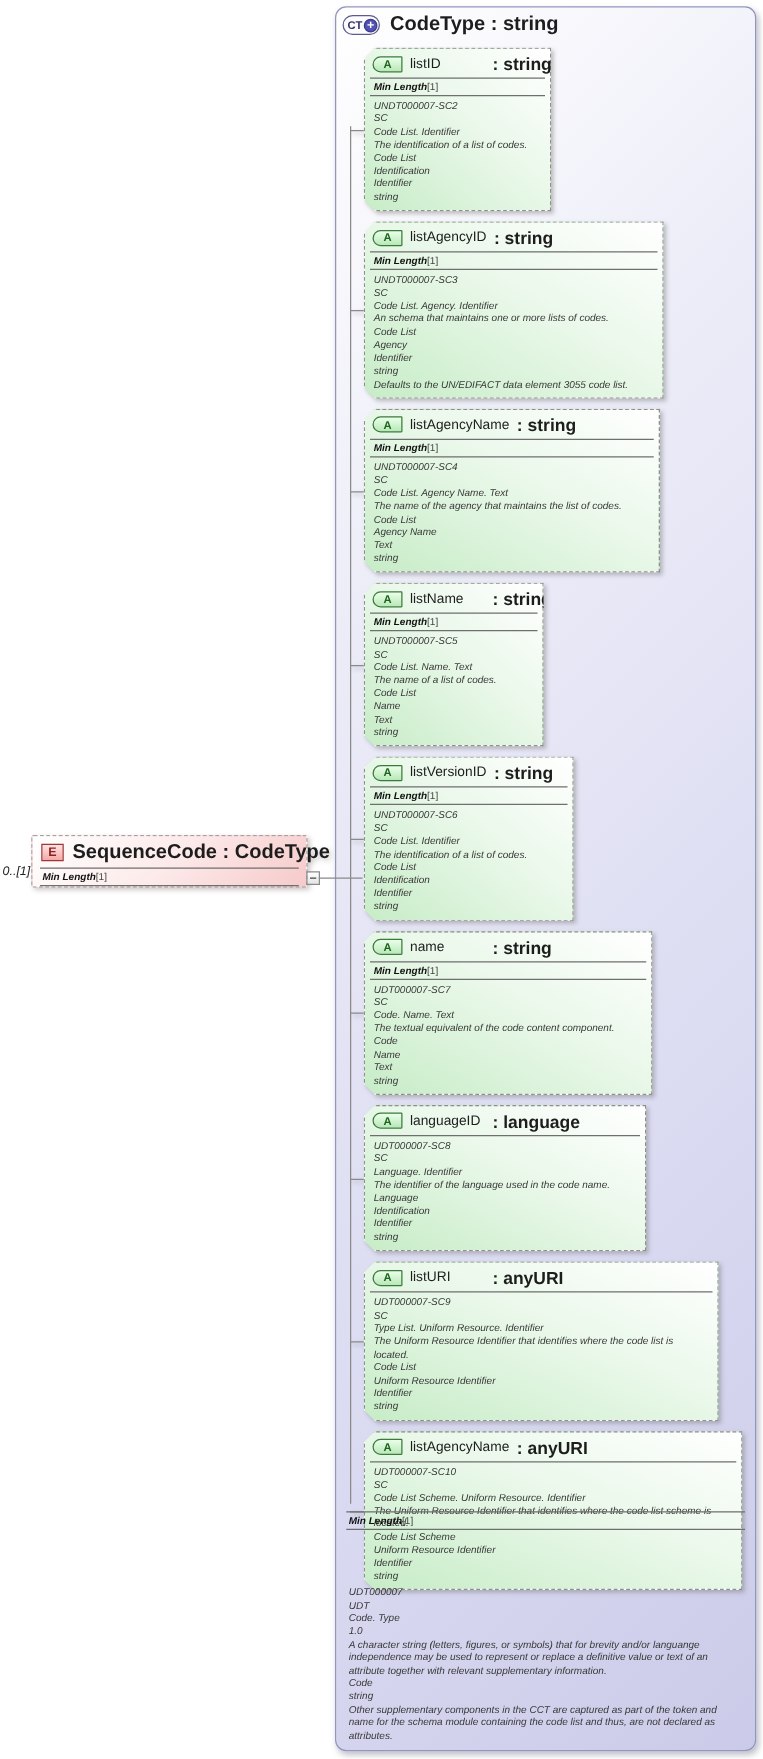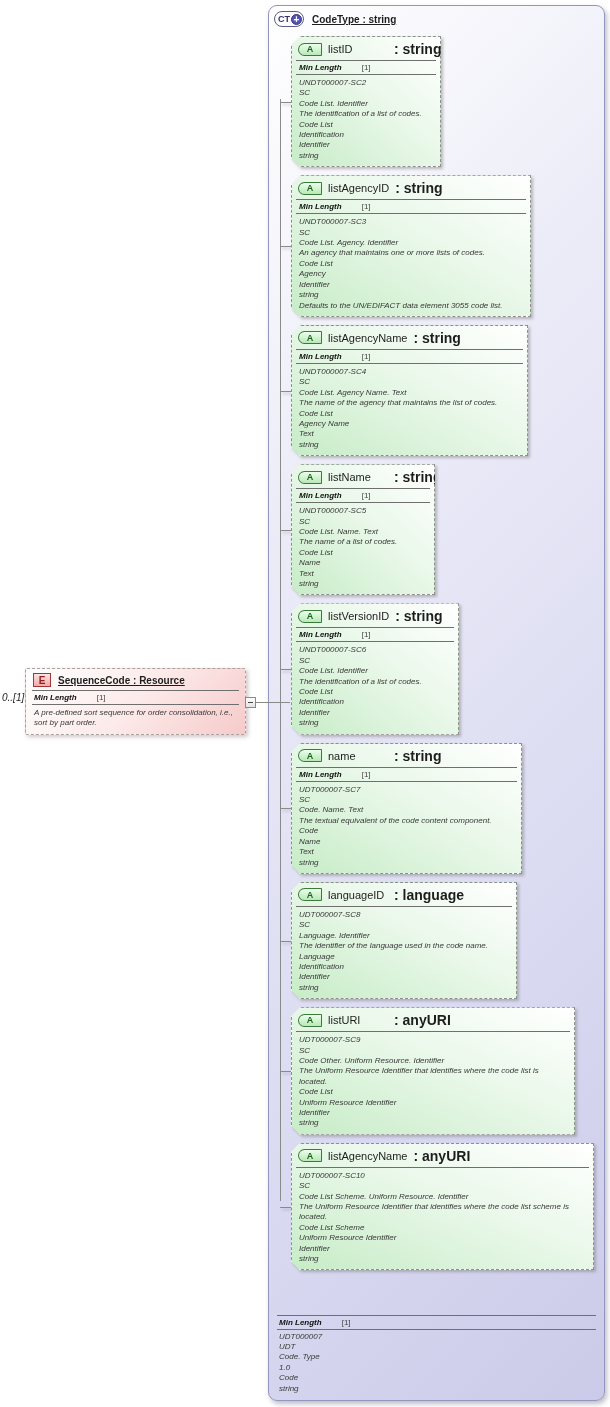--- a/index.html
+++ b/index.html
@@ -19,21 +19,21 @@
   .ct-icon {
     display:inline-flex; align-items:center; height:16px; padding:0 1px 0 3px;
     border:1px solid #5c5c8a; border-radius:8px; background:#fcfcff;
   }
   .ct-txt { font-size:9px; font-weight:bold; color:#333366; letter-spacing:0;text-align:right; }
   .ct-plus {
     display:inline-block; width:11px; height:11px; margin-left:1px;
     border-radius:50%; background:#5353b4; border:1px solid #3a3a86;
     color:#ffffff; font-size:10px; line-height:9px; font-weight:bold; text-align:center;
   }
-  .title { font-size:10px; font-weight:bold; color:#1d1d1d; white-space:nowrap;text-decoration:underline; }
+  .title { font-size:16px; font-weight:bold; color:#1d1d1d; white-space:nowrap; }
   
   .attrs { position:relative; padding:6px 0 0 22px; }
   .attr-line { position:absolute; left:11px; top:69px; bottom:69px; width:0; border-left:1px solid #8a8a8a; }
   .attr-wrap { position:relative; margin-bottom:8px; filter:drop-shadow(2px 2px 1.5px rgba(115,115,115,.45)); }
   .attr-wrap::before { content:""; position:absolute; left:-11px; top:50%; width:11px; height:0; border-top:1px solid #8a8a8a; }
   .attr-box {
     border:1px dashed #8f8f8f;
     background:linear-gradient(to top right,#c7ecc7 0%,#eaf8ea 55%,#ffffff 100%);
     clip-path:polygon(9px 0, 100% 0, 100% 100%, 9px 100%, 0 calc(100% - 9px), 0 9px);
   }
@@ -50,30 +50,30 @@
   .a-icon {
     flex:0 0 auto; width:24px; height:13px;
     display:flex; align-items:center; justify-content:center;
     border:1px solid #3a7a3a; border-radius:7px 1px 1px 7px;
     background:linear-gradient(180deg,#eaffea,#b9e8b9);
     font-size:9px; font-weight:bold; color:#1e641e;
   }
   .attr-name { font-size:11px; font-weight:normal; color:#1d1d1d; min-width:60px; white-space:nowrap; }
   .attr-type { font-size:14px; font-weight:bold; color:#1d1d1d; white-space:nowrap; }
   .sep { border-top:1px solid #6f6f6f; margin:0 4px; height:0; }
-  .facet-row { display:flex; align-items:flex-start; gap:20px; padding:2px 7px 2px 7px; }
+  .facet-row { display:flex; align-items:flex-start; gap:0; padding:2px 7px 2px 7px; }
   .facet-name { font-size:8px; font-style:italic; font-weight:bold; color:#111; white-space:nowrap; }
   .facet-value { font-size:8px; color:#444; }
   .ann-block { padding:3px 6px 5px 7px; }
   .ann-line, .ann { font-size:8px; font-style:italic; line-height:10.4px; color:#383838; }
   
   .ct-footer { position:absolute; left:7px; right:7px; bottom:4px; }
   .ct-footer .sep { margin:0 1px; }
   .ct-footer .facet-row { padding:2px 3px; }
-  .ct-footer .ann-block { padding:2px 3px 2px 3px; max-width:312px; }
+  .ct-footer .ann-block { padding:2px 3px 2px 3px; max-width:312px;margin-top:43px; }
   
   .elem-wrap { position:absolute; left:25px; top:668px; width:221px; filter:drop-shadow(2px 2px 2px rgba(150,130,130,.45)); }
   .elem-box {
     border:1px dashed #a9a0a0; border-radius:2px;
     background:linear-gradient(135deg,#ffffff 0%,#fdeaea 50%,#f6caca 100%);
   }
   .elem-box .title-row { padding:4px 7px 3px 7px; gap:7px; }
   .e-icon {
     flex:0 0 auto; width:18px; height:14px;
     display:flex; align-items:center; justify-content:center;
@@ -96,29 +96,28 @@
 </head>
 <body>
 
 <div class="stage">
 
   <div class="card-label">0..[1]</div>
   <div class="elem-wrap">
     <div class="elem-box">
       <div class="title-row">
         <span class="e-icon">E</span>
-        <span class="title">SequenceCode : Resource</span>
-      </div>
-      <div class="sep"></div>
-      <div class="facet-row">
-        <span class="facet-name">Min Length</span>
-        <span class="facet-value">[1]</span>
-      </div>
-      <div class="sep"></div>
-      <div class="ann">A pre-defined sort sequence for order consolidation, i.e., sort by part order.</div>
+        <span class="title">SequenceCode : CodeType</span>
+      </div>
+      <div class="sep"></div>
+      <div class="facet-row">
+        <span class="facet-name">Min Length</span>
+        <span class="facet-value">[1]</span>
+      </div>
+      <div class="sep"></div>
     </div>
   </div>
 
   <div class="ct-box">
     <div class="ct-header">
       <span class="ct-icon">
           <span class="ct-txt">CT</span>
           <span class="ct-plus">+</span>
         </span>
       <span class="title">CodeType : string</span>
@@ -162,21 +161,21 @@
       <div class="sep"></div>
       <div class="facet-row">
         <span class="facet-name">Min Length</span>
         <span class="facet-value">[1]</span>
       </div>
       <div class="sep facet-sep"></div>
       <div class="ann-block">
               <div class="ann-line">UNDT000007-SC3</div>
               <div class="ann-line">SC</div>
               <div class="ann-line">Code List. Agency. Identifier</div>
-              <div class="ann-line">An agency that maintains one or more lists of codes.</div>
+              <div class="ann-line">An schema that maintains one or more lists of codes.</div>
               <div class="ann-line">Code List</div>
               <div class="ann-line">Agency</div>
               <div class="ann-line">Identifier</div>
               <div class="ann-line">string</div>
               <div class="ann-line">Defaults to the UN/EDIFACT data element 3055 code list.</div>
             </div>
     </div>
   </div>
         <div class="attr-wrap">
     <div class="attr-box">
@@ -304,21 +303,21 @@
       <div class="title-row">
         <span class="a-icon">A</span>
         <span class="attr-name">listURI</span>
         <span class="attr-type">: anyURI</span>
       </div>
       <div class="sep"></div>
 
       <div class="ann-block">
               <div class="ann-line">UDT000007-SC9</div>
               <div class="ann-line">SC</div>
-              <div class="ann-line">Code Other. Uniform Resource. Identifier</div>
+              <div class="ann-line">Type List. Uniform Resource. Identifier</div>
               <div class="ann-line">The Uniform Resource Identifier that identifies where the code list is located.</div>
               <div class="ann-line">Code List</div>
               <div class="ann-line">Uniform Resource Identifier</div>
               <div class="ann-line">Identifier</div>
               <div class="ann-line">string</div>
             </div>
     </div>
   </div>
         <div class="attr-wrap">
     <div class="attr-box">
@@ -348,22 +347,24 @@
       <div class="facet-row">
         <span class="facet-name">Min Length</span>
         <span class="facet-value">[1]</span>
       </div>
       <div class="sep"></div>
       <div class="ann-block">
           <div class="ann-line">UDT000007</div>
           <div class="ann-line">UDT</div>
           <div class="ann-line">Code. Type</div>
           <div class="ann-line">1.0</div>
+          <div class="ann-line">A character string (letters, figures, or symbols) that for brevity and/or languange independence may be used to represent or replace a definitive value or text of an attribute together with relevant supplementary information.</div>
           <div class="ann-line">Code</div>
           <div class="ann-line">string</div>
+          <div class="ann-line">Other supplementary components in the CCT are captured as part of the token and name for the schema module containing the code list and thus, are not declared as attributes.</div>
         </div>
     </div>
   </div>
 
   <div class="conn-h"></div>
   <div class="collapse-handle">
     <span class="minus"></span>
   </div>
 
 </div>

